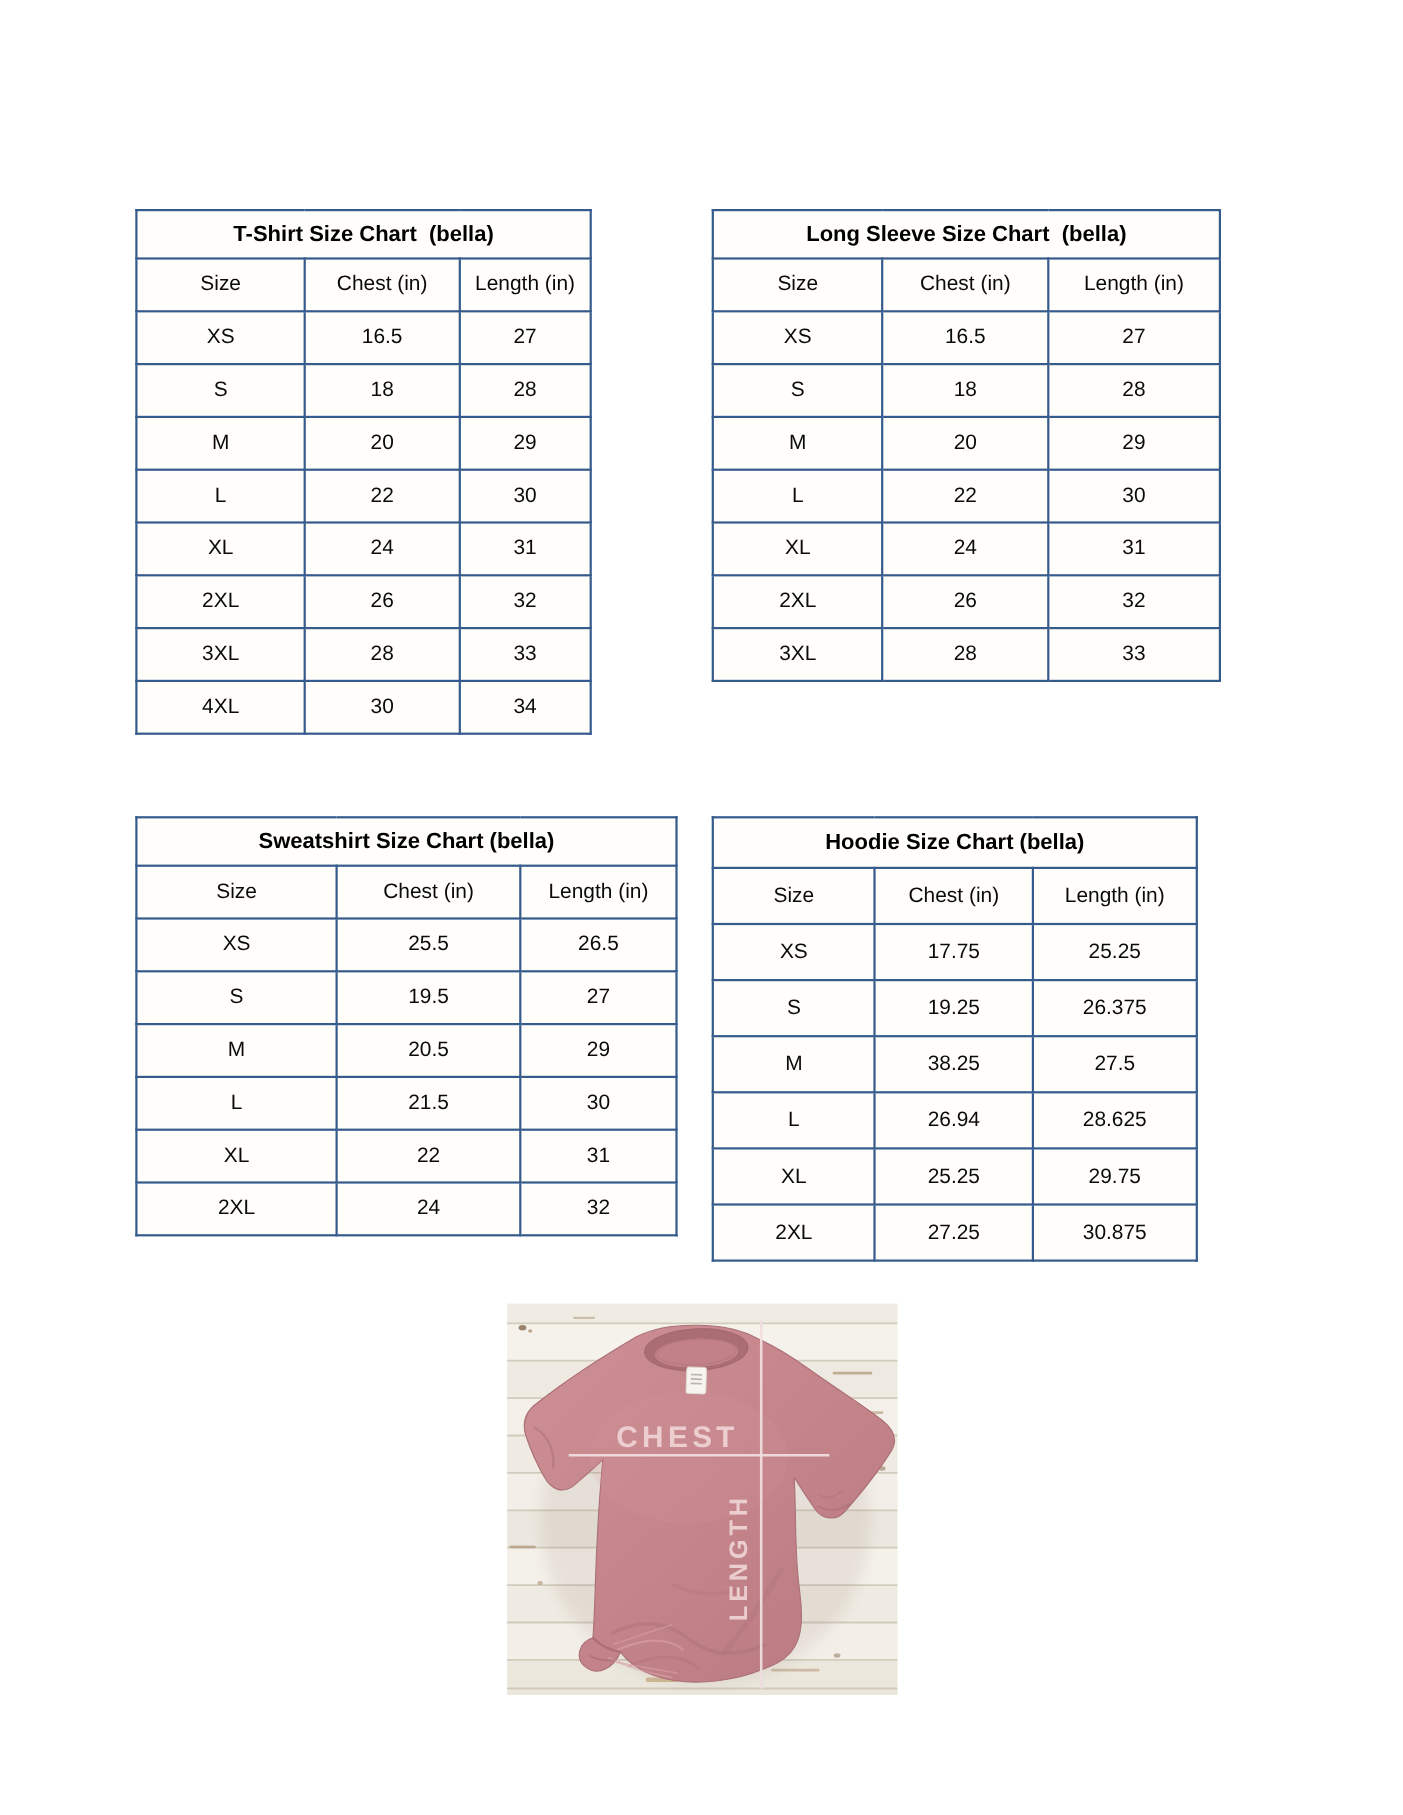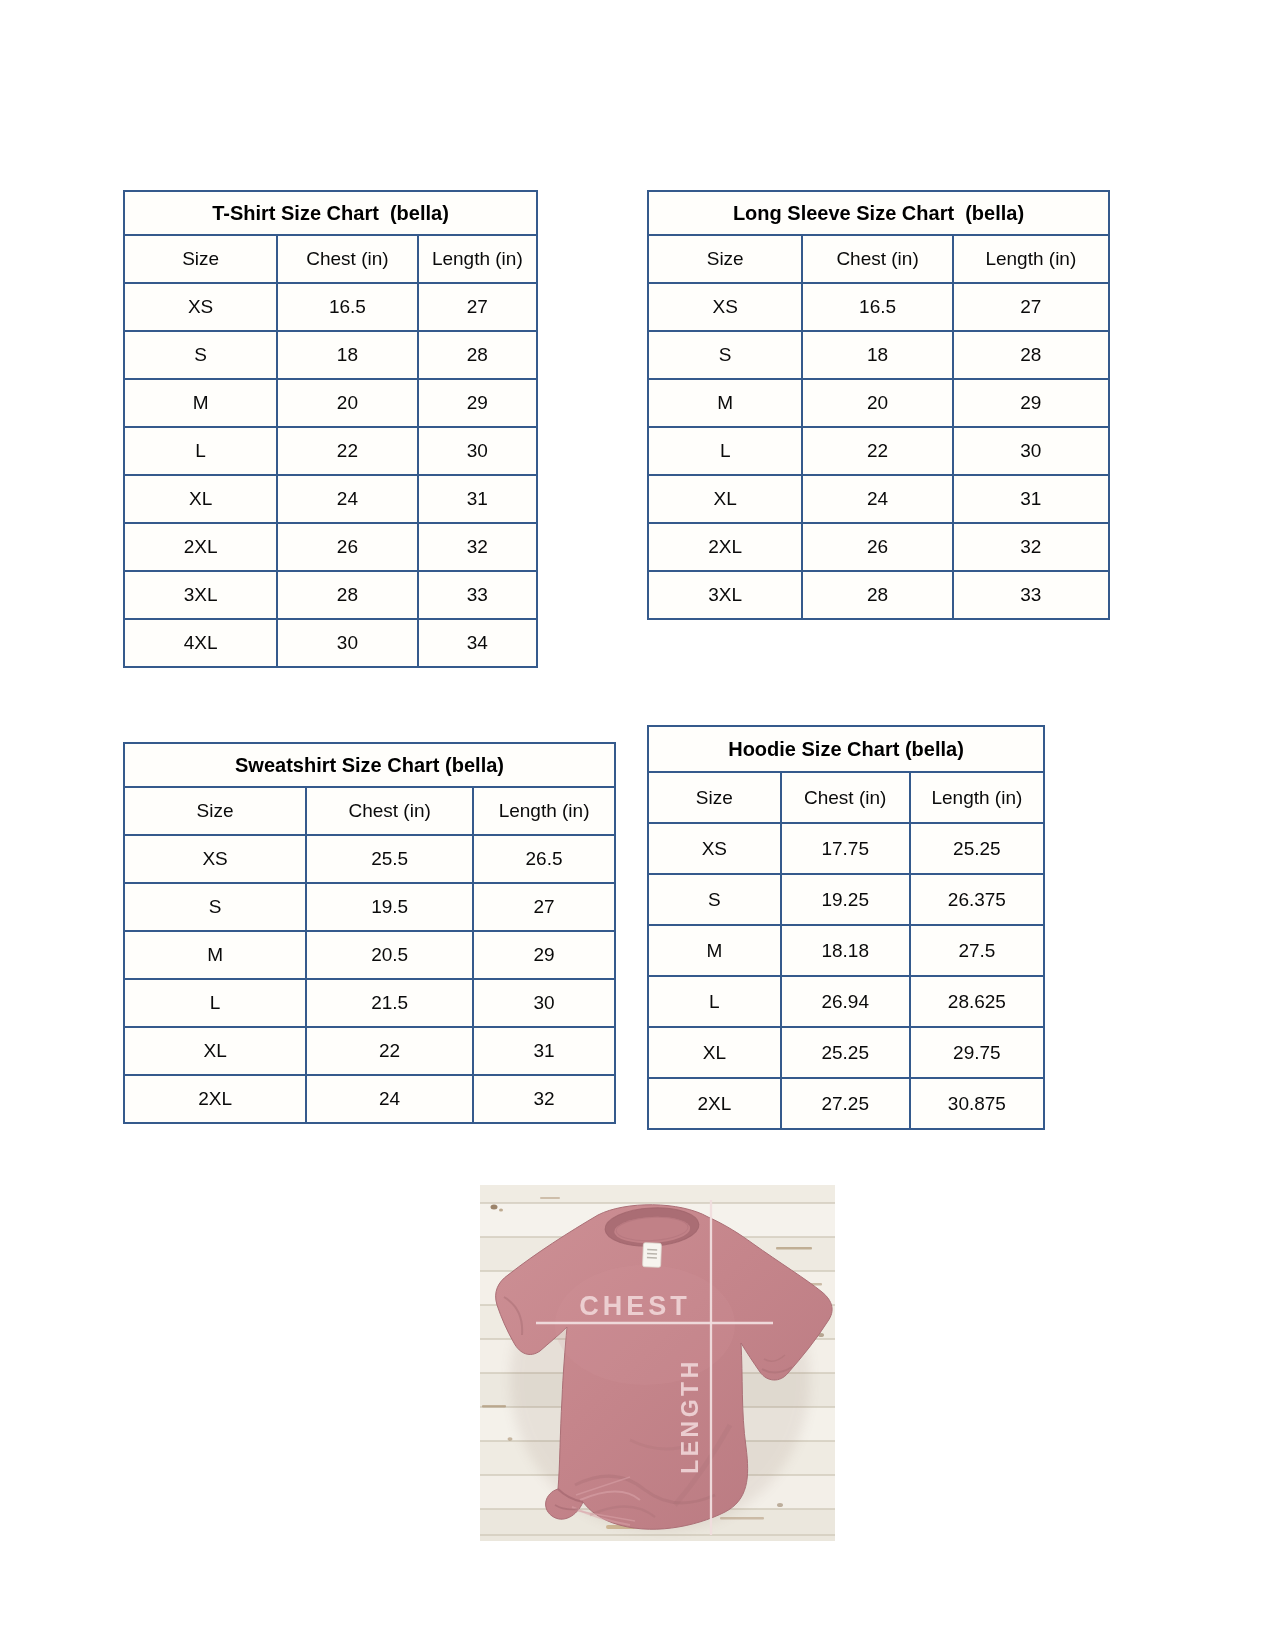--- a/index.html
+++ b/index.html
@@ -16,24 +16,24 @@
     font-size:19px;color:#0a0a0a;padding:0 4px;overflow:hidden;
   }
   tr.ttl td{font-weight:bold;font-size:20px;height:42px;white-space:pre-wrap;color:#000;}
   tr.hdr td{height:46px;}
   tr.row td{height:46px;}
   table.tall tr.hdr td, table.tall tr.row td{height:49px;}
   table.tall tr.ttl td{height:44px;}
   #tbl-0{left:123px;top:190px;width:415px;padding-left:45px;}
   #tbl-1{left:647px;top:190px;width:463px;}
   #tbl-2{left:123px;top:742px;width:493px;}
-  #tbl-3{left:647px;top:725px;width:398px;}
+  #tbl-3{left:647px;top:742px;width:442px;}
   .ltab col.c1{width:37.1%;} .ltab col.c2{width:34%;} .ltab col.c3{width:28.9%;}
   .rtab col.c1{width:33.5%;} .rtab col.c2{width:32.6%;} .rtab col.c3{width:33.9%;}
-  #photo{position:absolute;left:455px;top:1185px;width:355px;height:256px;padding-left:25px;}
+  #photo{position:absolute;left:436px;top:1185px;width:355px;height:256px;padding-left:25px;}
   #photo svg{display:block;}
   .mlabel{
     font-family:"Liberation Sans",sans-serif;font-weight:bold;
     fill:#eed2d4;opacity:0.95;
   }
 </style>
 </head>
 <body>
 
 <div id="canvas">
@@ -217,21 +217,21 @@
       <td>17.75</td>
       <td>25.25</td>
     </tr>
     <tr class="row">
       <td>S</td>
       <td>19.25</td>
       <td>26.375</td>
     </tr>
     <tr class="row">
       <td>M</td>
-      <td>18.18</td>
+      <td>38.25</td>
       <td>27.5</td>
     </tr>
     <tr class="row">
       <td>L</td>
       <td>26.94</td>
       <td>28.625</td>
     </tr>
     <tr class="row">
       <td>XL</td>
       <td>25.25</td>

